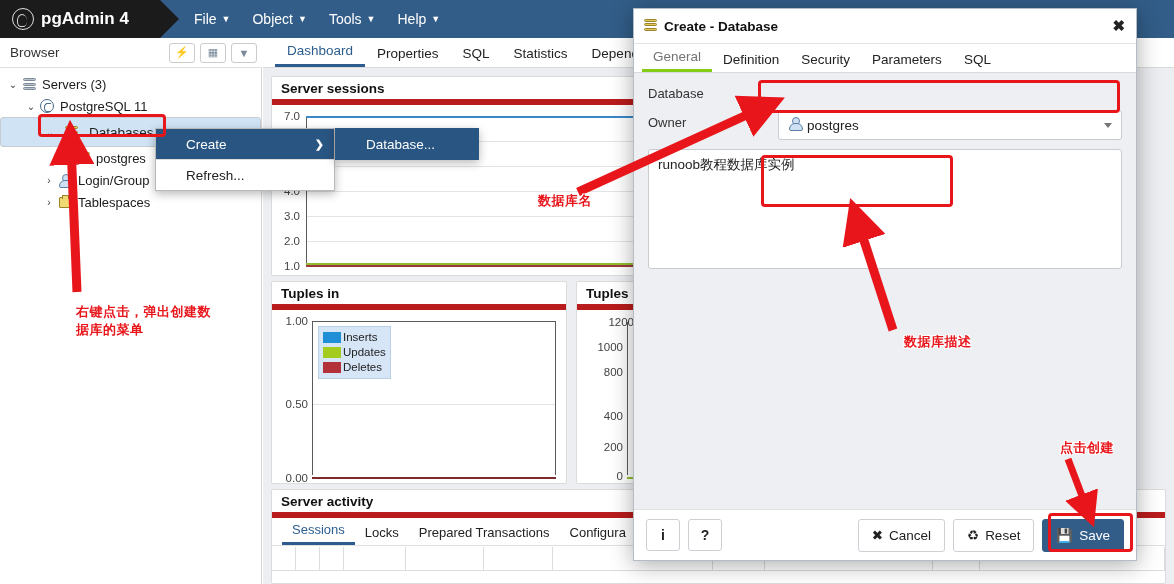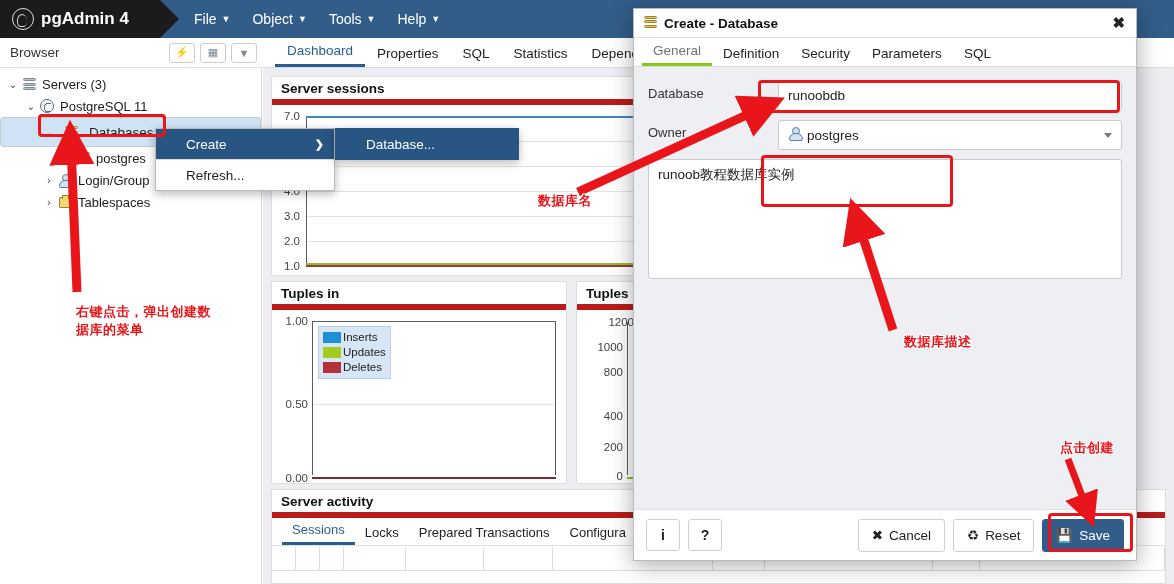--- a/index.html
+++ b/index.html
@@ -120,21 +120,21 @@
     box-shadow: 0 3px 9px rgba(0,0,0,.28); z-index: 40;
   }
   .ctx-item {
     height: 30px; display: flex; align-items: center;
     padding: 0 10px 0 30px; font-size: 13.5px; color: #222; position: relative;
   }
   .ctx-item.active { background: #295582; color: #fff; }
   .ctx-arrow { position: absolute; right: 10px; font-size: 11px; font-weight: bold; }
   .ctx-sep { height: 1px; background: #ddd; margin: 0; }
   .submenu {
-    position: absolute; left: 335px; top: 128px; width: 184px;
+    position: absolute; left: 335px; top: 128px; width: 144px;
     background: #295582; border: 1px solid #295582;
     box-shadow: 0 3px 9px rgba(0,0,0,.28); z-index: 41;
   }
   .submenu .ctx-item { color: #fff; }
 
   
   .main {
     position: absolute; left: 263px; top: 38px; width: 911px; height: 546px;
     background: #f4f5f7; overflow: hidden;
   }
@@ -186,21 +186,21 @@
   .gridrow { display: flex; height: 24px; border-bottom: 1px solid #dcdcdc; }
   .gridcell { border-right: 1px solid #dcdcdc; height: 100%; }
 
   
   .dialog {
     position: absolute; left: 633px; top: 8px; width: 504px; height: 553px;
     background: #edeff2; border: 1px solid #b6bcc4;
     box-shadow: 0 4px 22px rgba(0,0,0,.33); z-index: 60;
   }
   .dlg-head {
-    height: 29px; background: #fff; border-bottom: 1px solid #e2e2e2;
+    height: 35px; background: #fff; border-bottom: 1px solid #e2e2e2;
     display: flex; align-items: center; padding: 0 8px 0 10px;
   }
   .dlg-title { font-size: 13.5px; font-weight: bold; color: #111; flex: 1; display: flex; align-items: center; gap: 7px; }
   .dlg-close { font-size: 15px; font-weight: bold; color: #222; cursor: pointer; padding: 0 3px; }
   .dlg-tabs {
     height: 29px; background: #fff; border-bottom: 1px solid #d9d9d9;
     display: flex; align-items: flex-end; padding-left: 8px;
   }
   .dlg-tab { padding: 2px 11px 5px 11px; font-size: 13.5px; color: #222; }
   .dlg-tab.on { color: #737373; border-bottom: 3px solid #84cc16; }
@@ -486,23 +486,20 @@
       <div class="dlg-tab on">General</div>
       <div class="dlg-tab">Definition</div>
       <div class="dlg-tab">Security</div>
       <div class="dlg-tab">Parameters</div>
       <div class="dlg-tab">SQL</div>
     </div>
 
     <div class="dlg-body">
       <div class="frow">
         <div class="flabel">Database</div>
-        <div class="fctrl">
-          <div class="inp" placeholder="">runoobdb</div>
-        </div>
       </div>
 
       <div class="frow">
         <div class="flabel">Owner</div>
         <div class="fctrl">
           <div class="sel">
             <span><span class="ic-user" style="display:inline-block"></span></span>
             <span>postgres</span>
             <span class="dd"></span>
           </div>

